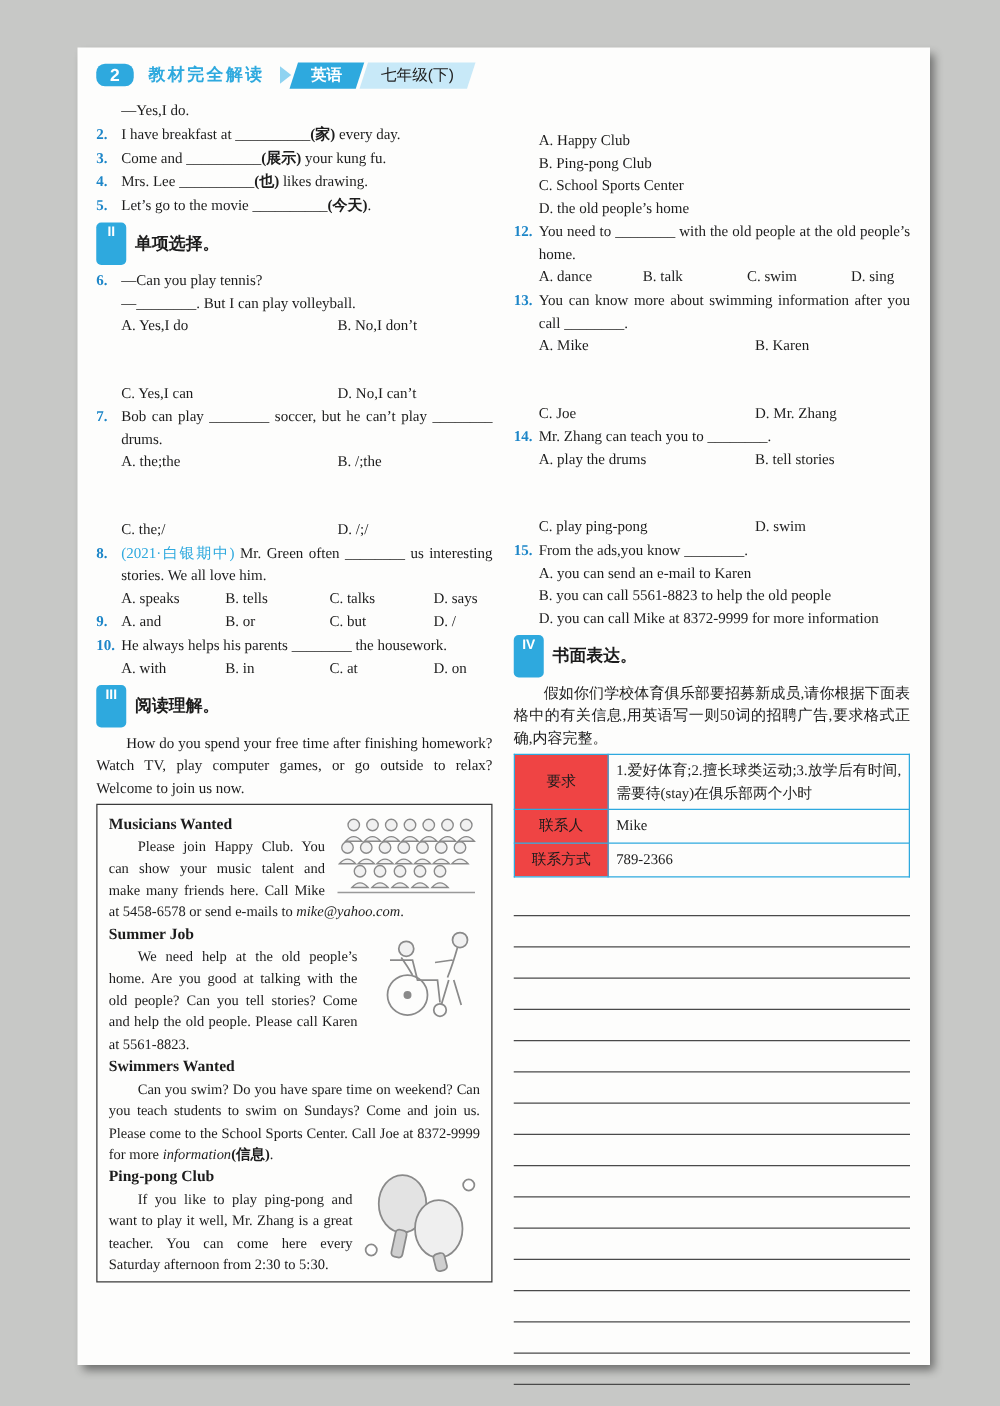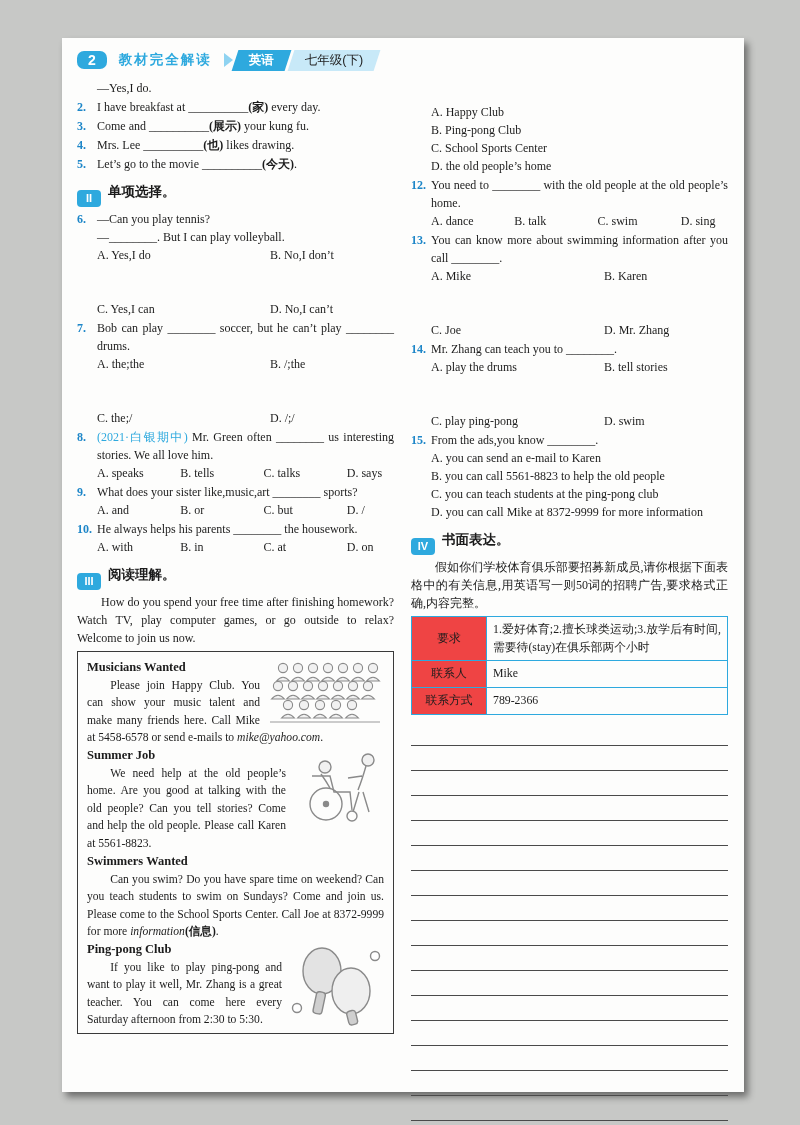--- a/index.html
+++ b/index.html
@@ -38,23 +38,23 @@
   .tag{color:#2ea9de;}
   .hint{font-weight:bold;}
   .opts{display:grid;gap:36px;}
   .g2{grid-template-columns:1.05fr .95fr;}
   .g4{grid-template-columns:1fr 1fr 1fr 1fr;}
   .optlines span{display:block;padding-left:15px;text-indent:-15px;}
   .optlist{padding-left:20px;margin-bottom:1px;margin-top:24px;}
   .optlist span{display:block;}
   
   .sec{display:flex;align-items:center;gap:7px;margin:5px 0 3px;}
-  .sec .rn{background:#2ea9de;color:#fff;min-width:20px;height:17px;border-radius:4px;
+  .sec .rn{background:#2ea9de;color:#fff;min-width:20px;height:34px;border-radius:4px;
            text-align:center;font-size:11px;line-height:17px;font-weight:bold;
-           font-family:"Liberation Sans","DejaVu Sans",sans-serif;padding:0 2px;margin-top:12px;}
+           font-family:"Liberation Sans","DejaVu Sans",sans-serif;padding:0 2px;}
   .sec .st{font-weight:bold;font-size:13.5px;}
   .intro{text-indent:2em;margin:0;}
   
   .adbox{border:1.5px solid #3a3a3a;padding:6px 9px 4px;margin:4px 0 3px;
          font-size:11.6px;line-height:1.5;}
   .ad::after{content:"";display:block;clear:both;}
   .ad-title{font-weight:bold;font-size:12.5px;}
   .ad p{margin:0;text-indent:2em;text-align:justify;}
   .fig{float:right;margin:2px 0 2px 6px;}
   
@@ -137,21 +137,20 @@
         <div class="opts g4">
           <span>A. speaks</span>
           <span>B. tells</span>
           <span>C. talks</span>
           <span>D. says</span>
         </div>
       </div>
 
       <div class="q">
         <span class="qnum">9.</span>
-        <span>What does your sister like,music,art ________ sports?</span>
         <div class="opts g4">
           <span>A. and</span>
           <span>B. or</span>
           <span>C. but</span>
           <span>D. /</span>
         </div>
       </div>
 
       <div class="q">
         <span class="qnum">10.</span>
@@ -289,21 +288,20 @@
           <span>D. swim</span>
         </div>
       </div>
 
       <div class="q">
         <span class="qnum">15.</span>
         <span>From the ads,you know ________.</span>
         <div class="optlines">
           <span>A. you can send an e-mail to Karen</span>
           <span>B. you can call 5561-8823 to help the old people</span>
-          <span>C. you can teach students at the ping-pong club</span>
           <span>D. you can call Mike at 8372-9999 for more information</span>
         </div>
       </div>
 
       <div class="sec">
         <span class="rn">IV</span>
         <span class="st">书面表达。</span>
       </div>
 
       <p class="prompt">假如你们学校体育俱乐部要招募新成员,请你根据下面表格中的有关信息,用英语写一则50词的招聘广告,要求格式正确,内容完整。</p>

